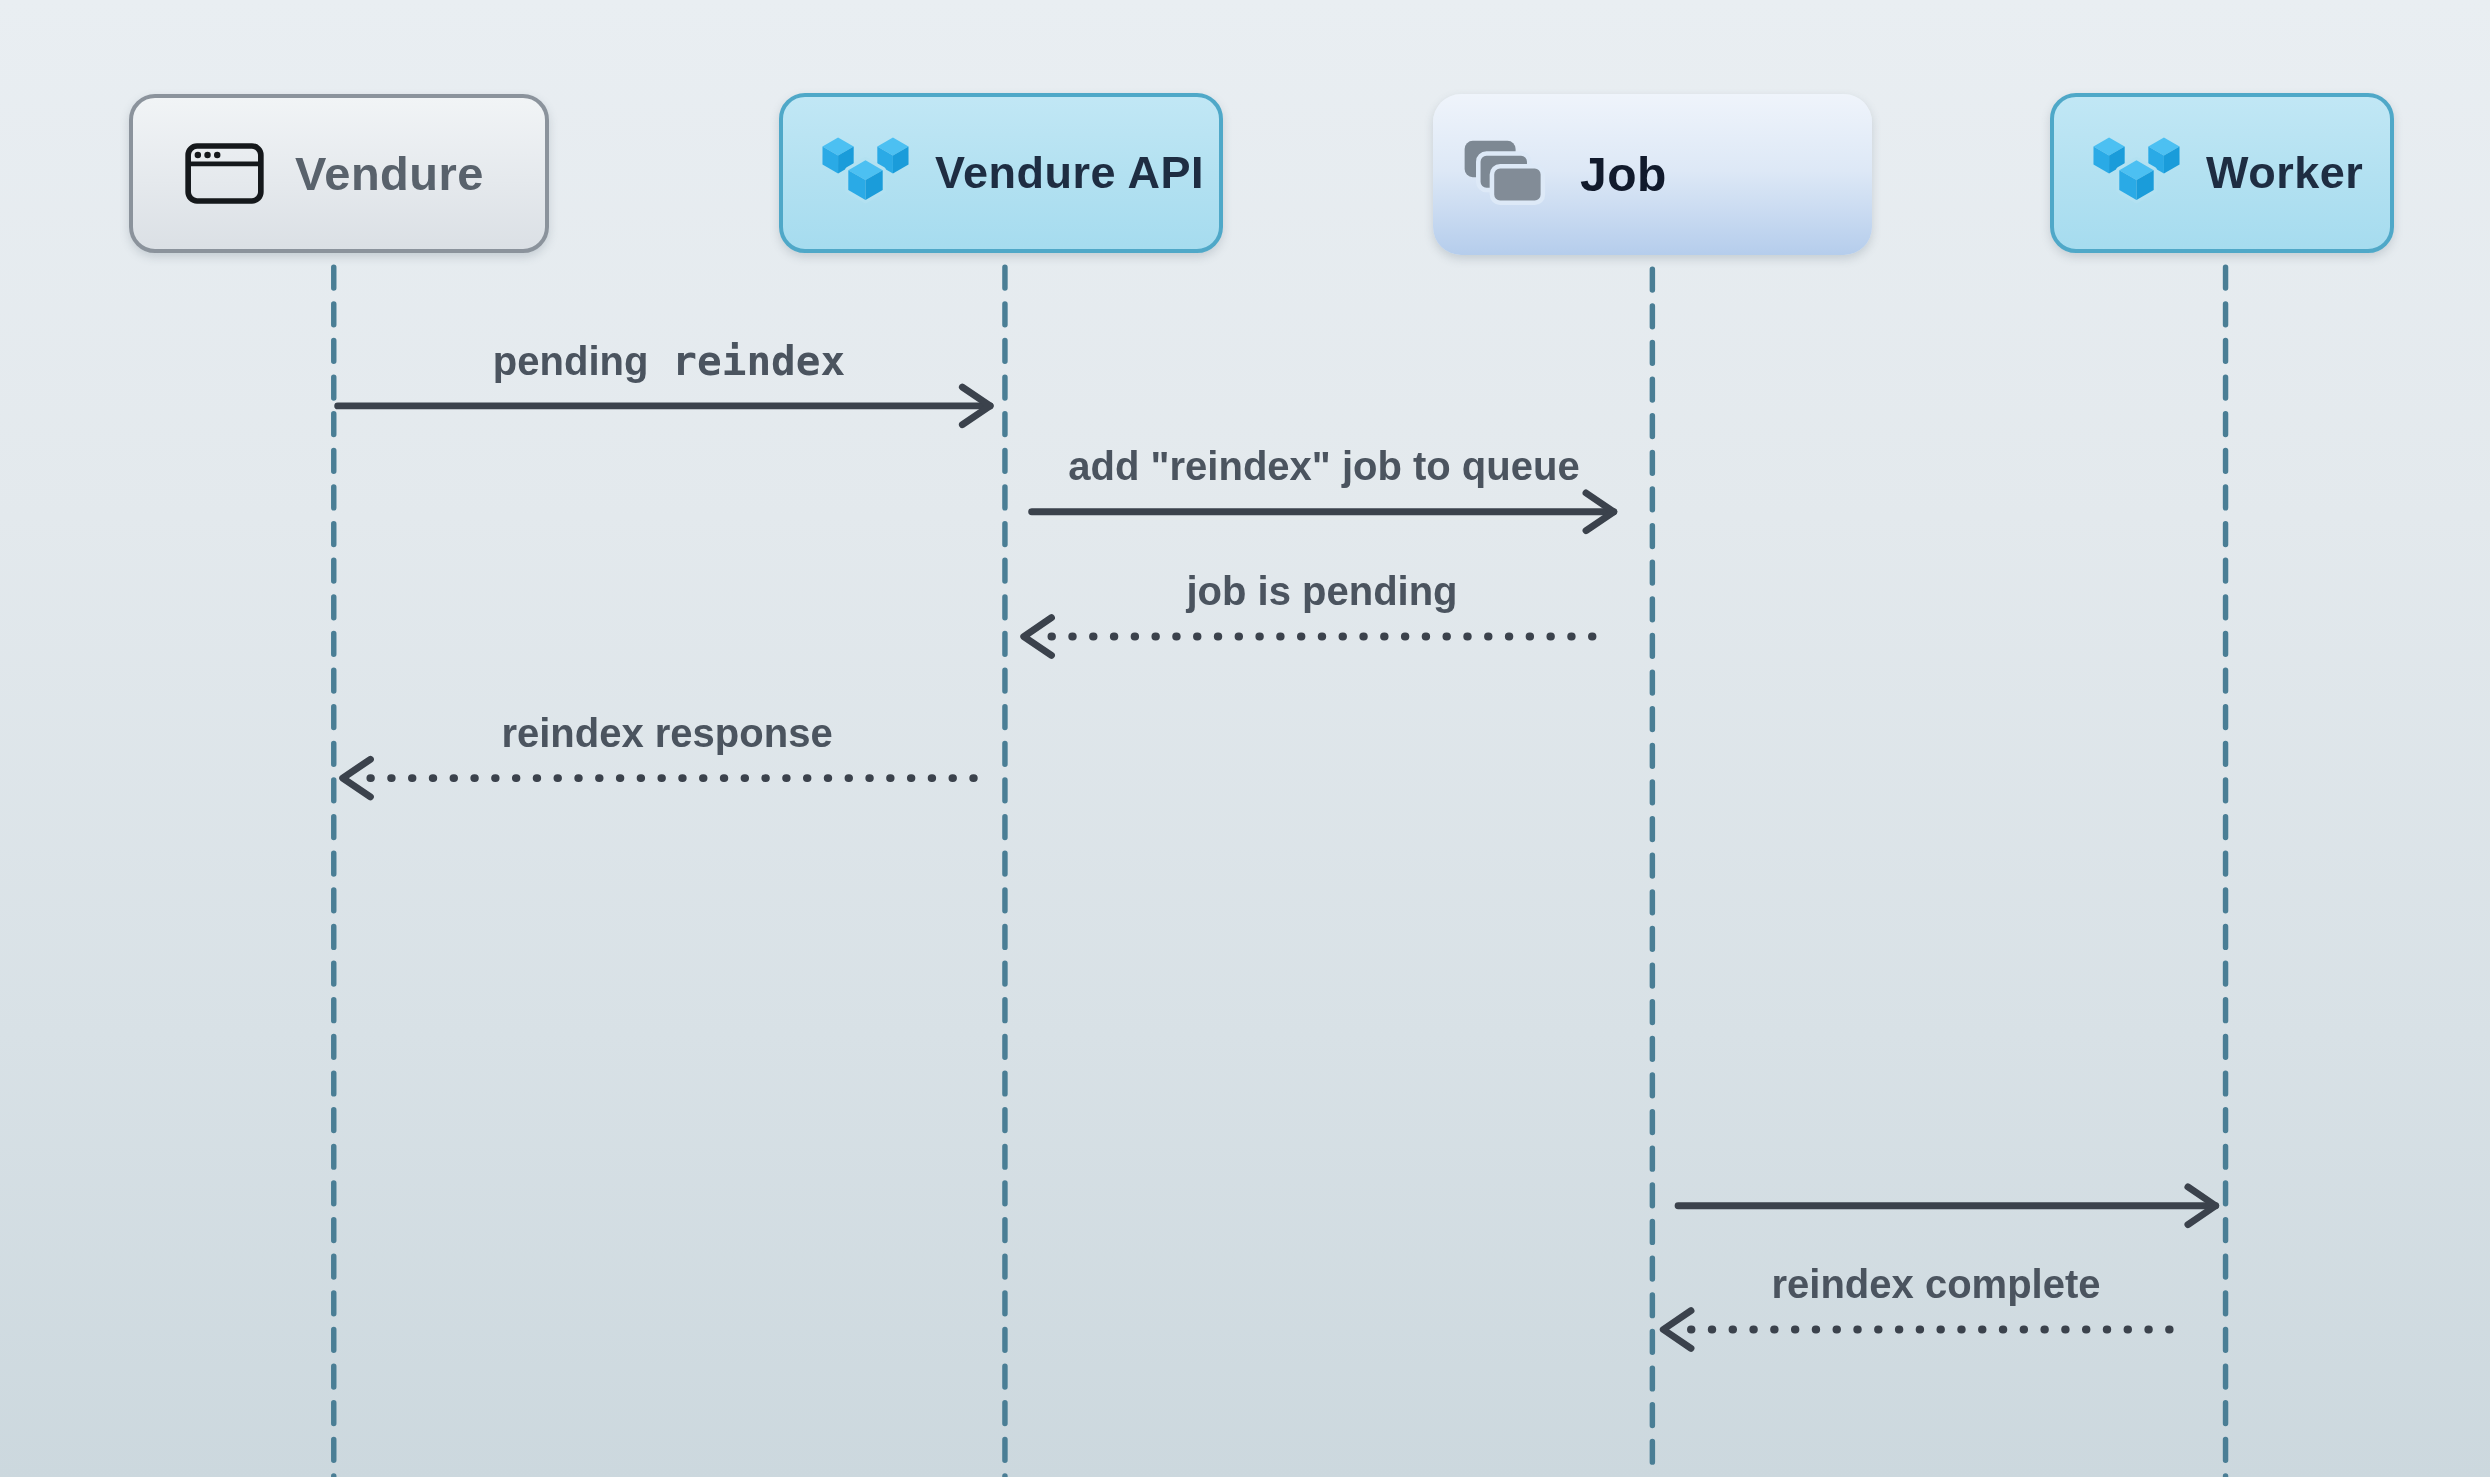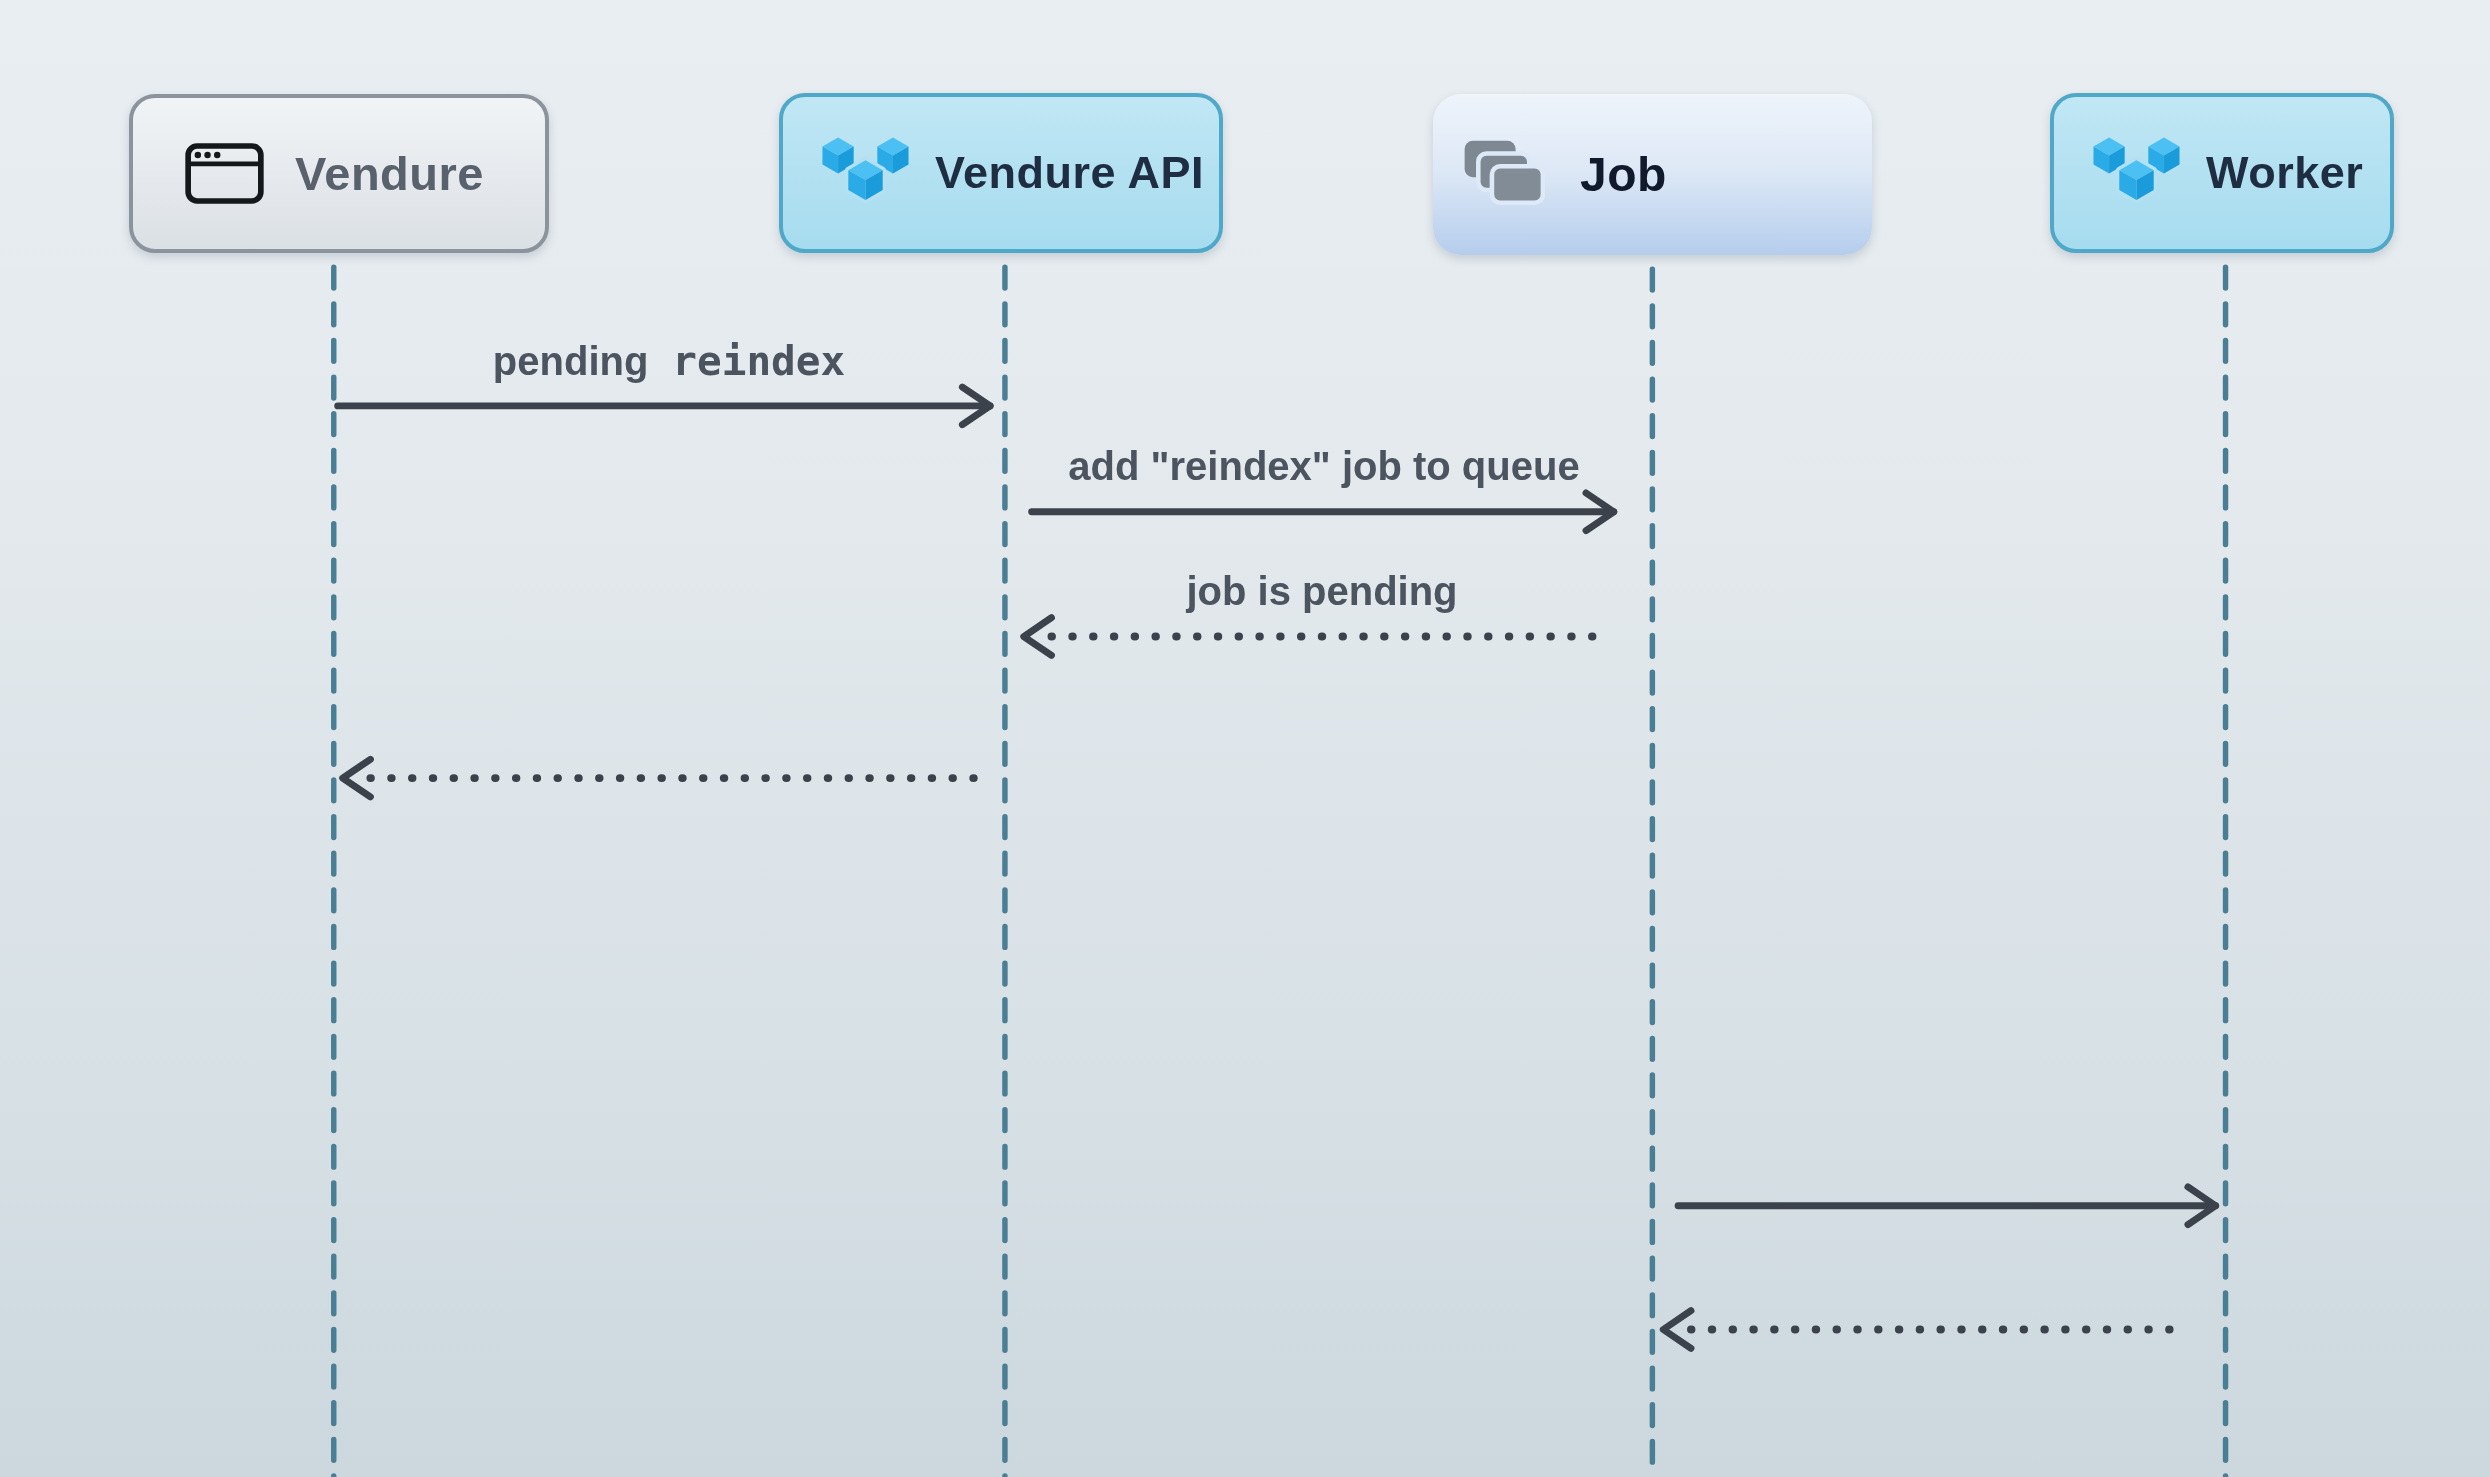--- a/index.html
+++ b/index.html
@@ -204,17 +204,23 @@
   </div>
 
   <div class="msg" style="left:1324px; top:442px">
     <span>add "reindex" job to queue</span>
   </div>
 
   <div class="msg" style="left:1322px; top:567px">
     <span>job is pending</span>
   </div>
 
-
-
+  <div class="msg" style="left:667px; top:709px">
+    <span>reindex response</span>
+  </div>
+
+
+  <div class="msg" style="left:1936px; top:1260px">
+    <span>reindex complete</span>
+  </div>
 
 </div>
 
 
 </body></html>

